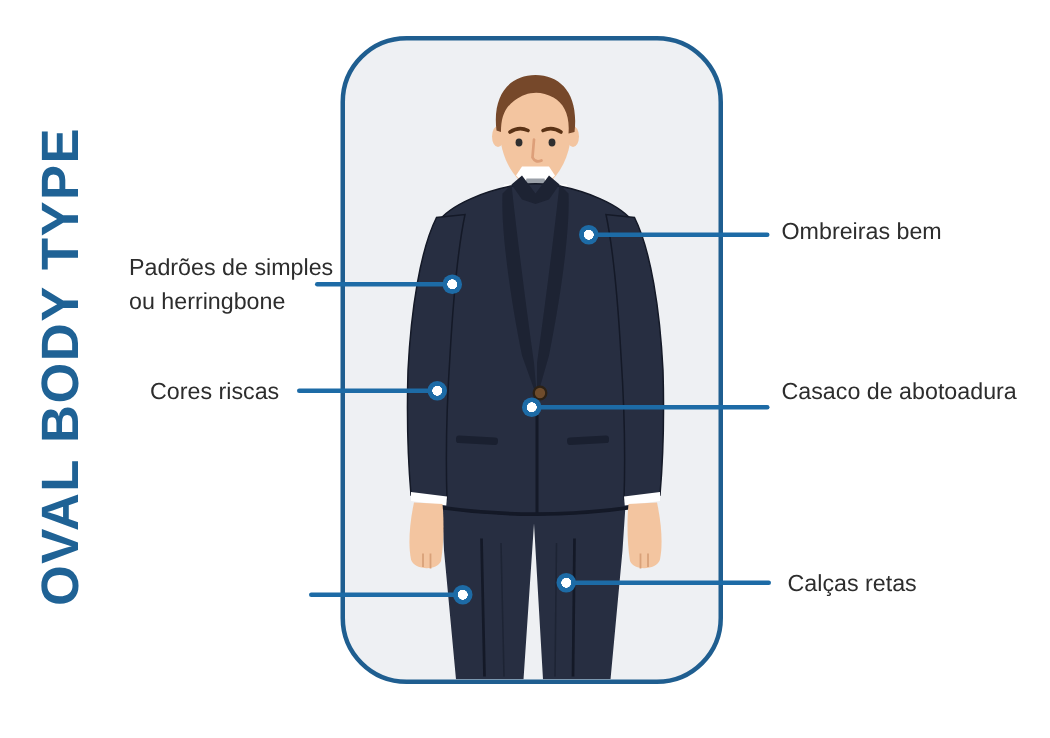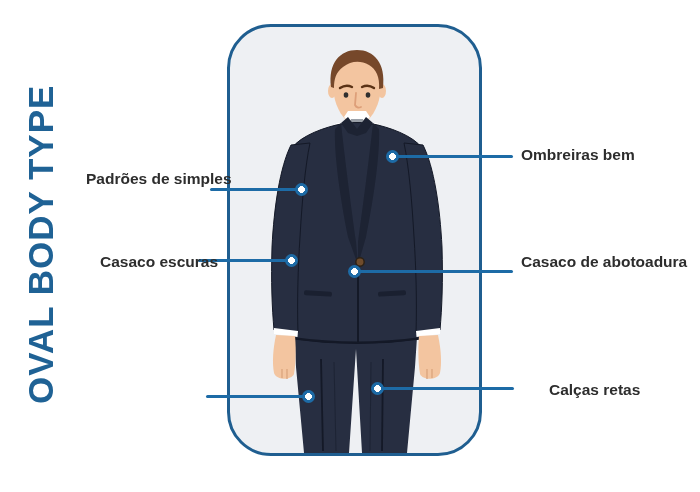--- a/index.html
+++ b/index.html
@@ -29,36 +29,36 @@
   .suitline{stroke:#141927;fill:none;}
   .skin{fill:#f3c5a0;}
   .skinshadow{fill:#e2a87f;}
   .hair{fill:#76482a;}
   .shirt{fill:#ffffff;}
   
   .callout-label{
     position:absolute;z-index:5;color:var(--label_text,#2d2d2d);
     font-size:15.5px;line-height:23px;
   }
-  .callout-label span{display:block;font-weight:bold;}
+  .callout-label span{display:block;}
   .callout-line{
     position:absolute;height:3px;border-radius:2px;
     background:var(--accent,#1d6ba6);z-index:4;
   }
   .callout-dot{
     position:absolute;width:13px;height:13px;border-radius:50%;z-index:5;
     background:radial-gradient(circle at 50% 50%, #ffffff 0 3.2px, var(--accent,#1d6ba6) 3.4px);
   }
   
   #cl-stripes{left:86px;top:167px;}
   #cl-darkcolors{left:100px;top:250px;}
   #cl-pleated{left:125px;top:375px;}
   #cl-shoulders{left:521px;top:143px;}
   #cl-single{left:521px;top:250px;text-align:right;}
-  #cl-straight{left:525px;top:378px;margin-left:24px;}
+  #cl-straight{left:525px;top:378px;}
   
   #ln-stripes{left:210px;top:188px;width:92px;}
   #ln-darkcolors{left:198px;top:259px;width:94px;}
   #ln-pleated{left:206px;top:395px;width:103px;}
   #ln-shoulders{left:392px;top:155px;width:121px;}
   #ln-single{left:354px;top:270px;width:159px;}
   #ln-straight{left:377px;top:387px;width:137px;}
   
   #dot-stripes{left:295px;top:183px;}
   #dot-darkcolors{left:285px;top:254px;}
@@ -143,26 +143,27 @@
       <path class="skin" d="M 46,308 C 43,322 42,336 44,346 C 46,353 61,354 64,347 C 66,335 66,319 65,309 Z"></path>
       <path class="skin" d="M 208,308 C 211,322 212,336 210,346 C 208,353 193,354 190,347 C 188,335 188,319 189,309 Z"></path>
       <path d="M 52,351 L 52,342 M 57,352 L 57,342" stroke="#d9a179" stroke-width="1.2" fill="none"></path>
       <path d="M 202,351 L 202,342 M 197,352 L 197,342" stroke="#d9a179" stroke-width="1.2" fill="none"></path>
     </g>
   </svg>
 </div>
 
 <div class="callout-label" id="cl-stripes">
   <span>Padrões de simples</span>
+  <span>ou herringbone</span>
 </div>
 <div class="callout-line" id="ln-stripes"></div>
 <div class="callout-dot" id="dot-stripes"></div>
 
 <div class="callout-label" id="cl-darkcolors">
-  <span>Casaco escuras</span>
+  <span>Cores riscas</span>
   <span></span>
 </div>
 <div class="callout-line" id="ln-darkcolors"></div>
 <div class="callout-dot" id="dot-darkcolors"></div>
 
 <div class="callout-label" id="cl-pleated">
 </div>
 <div class="callout-line" id="ln-pleated"></div>
 <div class="callout-dot" id="dot-pleated"></div>
 

